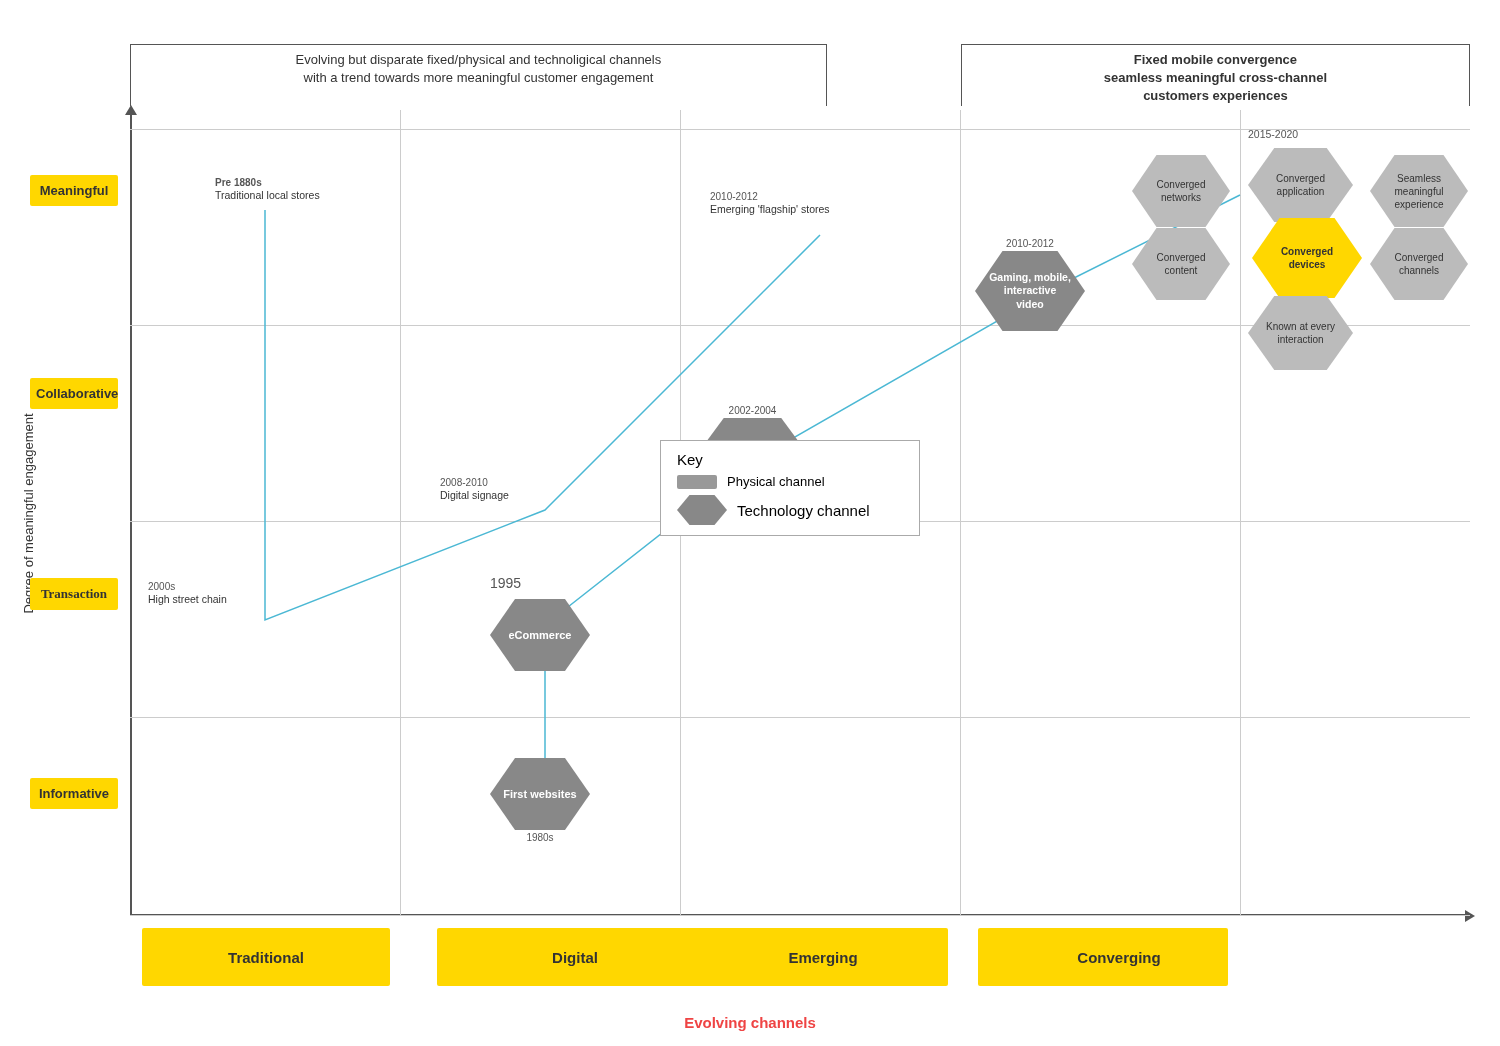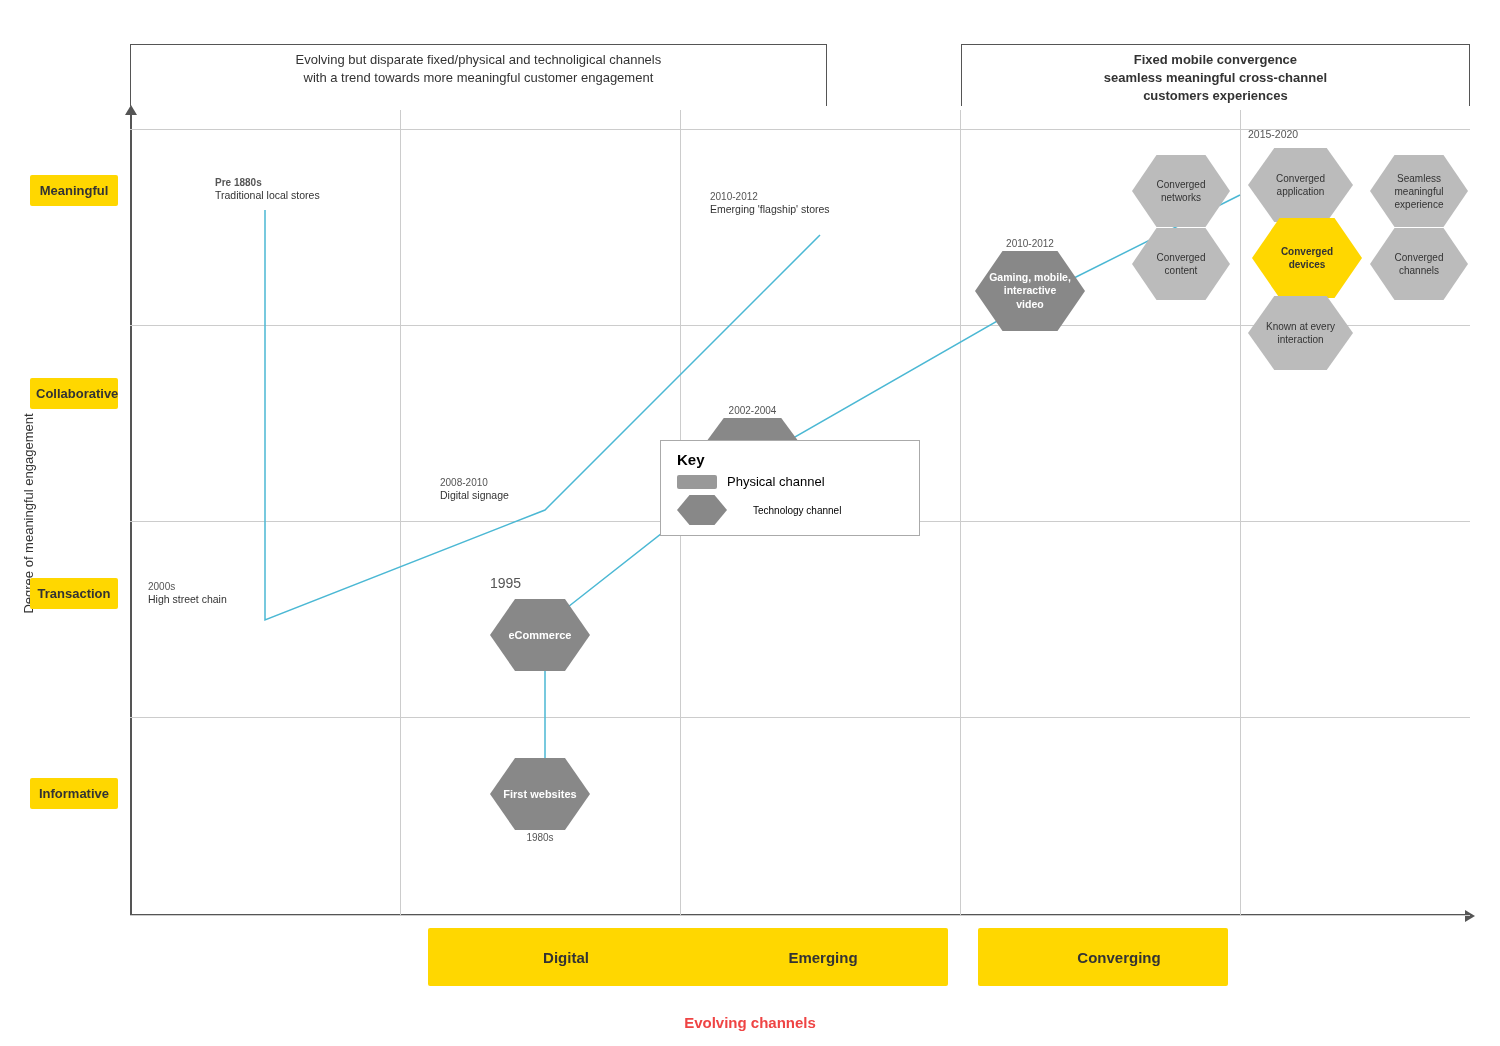--- a/index.html
+++ b/index.html
@@ -155,21 +155,21 @@
       font-size: 13px;
     }
     .key-row {
       display: flex;
       align-items: center;
       margin-top: 6px;
       gap: 10px;
     }
     .key-title {
       font-size: 15px;
-      font-weight: bold;
+      font-weight: normal;
       margin-bottom: 4px;
     }
 
     .hex-yellow {
       background: #FFD700;
       color: #333;
       font-weight: bold;
     }
     .hex-gray {
       background: #888;
@@ -222,28 +222,31 @@
   <div class="grid-v-line" style="left: 680px;"></div>
   <div class="grid-v-line" style="left: 960px;"></div>
   <div class="grid-v-line" style="left: 1240px;"></div>
 
   <div class="y-label" style="top: 175px;">
     <span>Meaningful</span>
   </div>
   <div class="y-label" style="top: 378px;">
     <span>Collaborative</span>
   </div>
-  <div class="y-label" style="top: 578px;">
+  <div class="y-label" style="top: 578px; font-family: Liberation Serif, serif;">
     <span>Transaction</span>
   </div>
   <div class="y-label" style="top: 778px;">
     <span>Informative</span>
   </div>
 
-  <div class="x-label" style="left: 428px; width: 276px;">
+  <div class="x-label" style="left: 142px; width: 248px;">
+    <span>Traditional</span>
+  </div>
+  <div class="x-label" style="left: 437px; width: 276px;">
     <span>Digital</span>
   </div>
   <div class="x-label" style="left: 698px; width: 250px;">
     <span>Emerging</span>
   </div>
   <div class="x-label" style="left: 978px; width: 250px; padding-left: 32px;">
     <span>Converging</span>
   </div>
 
   <svg style="position:absolute; top:0; left:0; width:1500px; height:1046px; pointer-events:none;">
@@ -364,21 +367,21 @@
   </div>
 
   <div class="key-box" style="position:absolute; left:660px; top:440px; width:260px;">
     <div class="key-title">Key</div>
     <div class="key-row">
       <div style="width:40px; height:14px; background:#999; border-radius:2px;"></div>
       <span style="font-size:13px;">Physical channel</span>
     </div>
     <div class="key-row">
       <div class="clip-hex hex-gray" style="width:50px; height:30px; flex-shrink:0;"></div>
-      <span style="font-size:10px;margin-left:16px;">Technology channel</span>
+      <span style="font-size:15px;">Technology channel</span>
     </div>
   </div>
 
   <div style="position:absolute; bottom:14px; left:0; right:0; text-align:center;">
     <span style="font-size:15px; font-weight:bold; color:#ef4444;">Evolving channels</span>
   </div>
 
 </div>
 
 </body></html>

